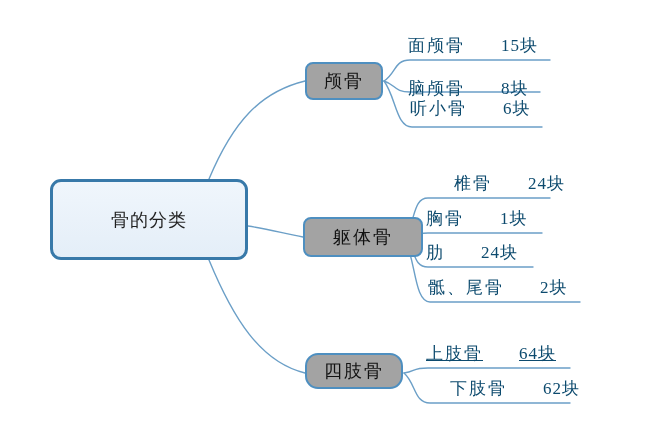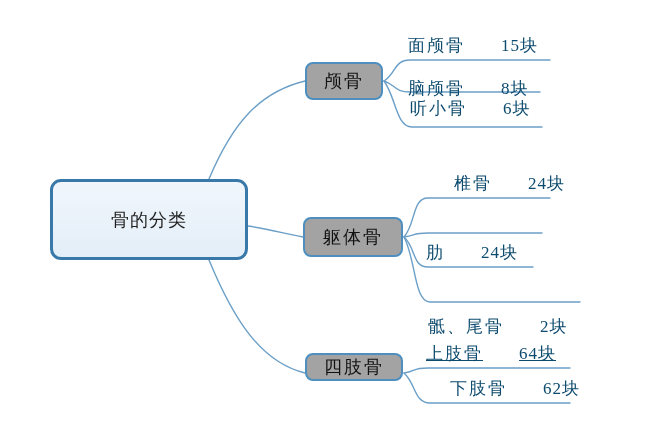--- a/index.html
+++ b/index.html
@@ -74,36 +74,40 @@
       <span class="leaf-count">15块</span>
     </div>
     <div class="leaf-row" style="left: 408px; top: 78px;">
       <span class="leaf-name">脑颅骨</span>
       <span class="leaf-count">8块</span>
     </div>
     <div class="leaf-row" style="left: 410px; top: 98px;">
       <span class="leaf-name">听小骨</span>
       <span class="leaf-count">6块</span>
     </div>
-    <div class="node branch-node" style="left: 303px; top: 217px; width: 100px; height: 40px;">
+    <div class="node branch-node" style="left: 303px; top: 217px; width: 120px; height: 40px;">
       <span>躯体骨</span>
     </div>
     <div class="leaf-row" style="left: 426px; top: 173px; margin-left: 28px;">
       <span class="leaf-name">椎骨</span>
       <span class="leaf-count">24块</span>
     </div>
+    <div class="leaf-row" style="left: 426px; top: 208px;">
+      <span class="leaf-name">胸骨</span>
+      <span class="leaf-count">1块</span>
+    </div>
     <div class="leaf-row" style="left: 426px; top: 242px;">
       <span class="leaf-name">肋</span>
       <span class="leaf-count">24块</span>
     </div>
-    <div class="leaf-row" style="left: 428px; top: 277px; margin-top: 39px;">
+    <div class="leaf-row" style="left: 428px; top: 277px;">
       <span class="leaf-name">骶、尾骨</span>
       <span class="leaf-count">2块</span>
     </div>
-    <div class="node branch-node" style="left: 305px; top: 353px; width: 98px; height: 28px;">
+    <div class="node branch-node" style="left: 305px; top: 353px; width: 98px; height: 36px; border-radius: 13px;">
       <span>四肢骨</span>
     </div>
     <div class="leaf-row" style="left: 426px; top: 343px; text-decoration: underline;">
       <span class="leaf-name">上肢骨</span>
       <span class="leaf-count">64块</span>
     </div>
     <div class="leaf-row" style="left: 450px; top: 378px;">
       <span class="leaf-name">下肢骨</span>
       <span class="leaf-count">62块</span>
     </div>

